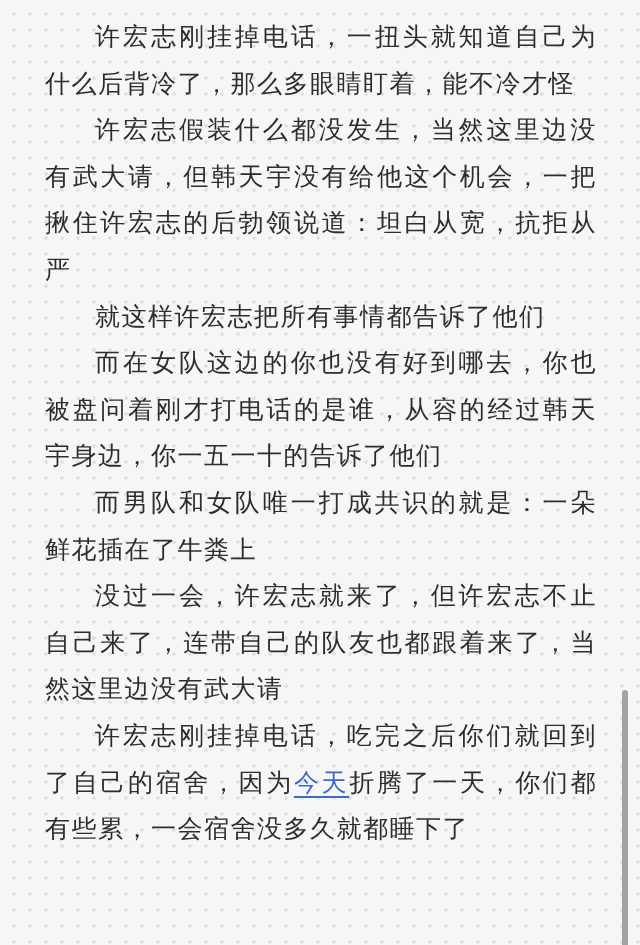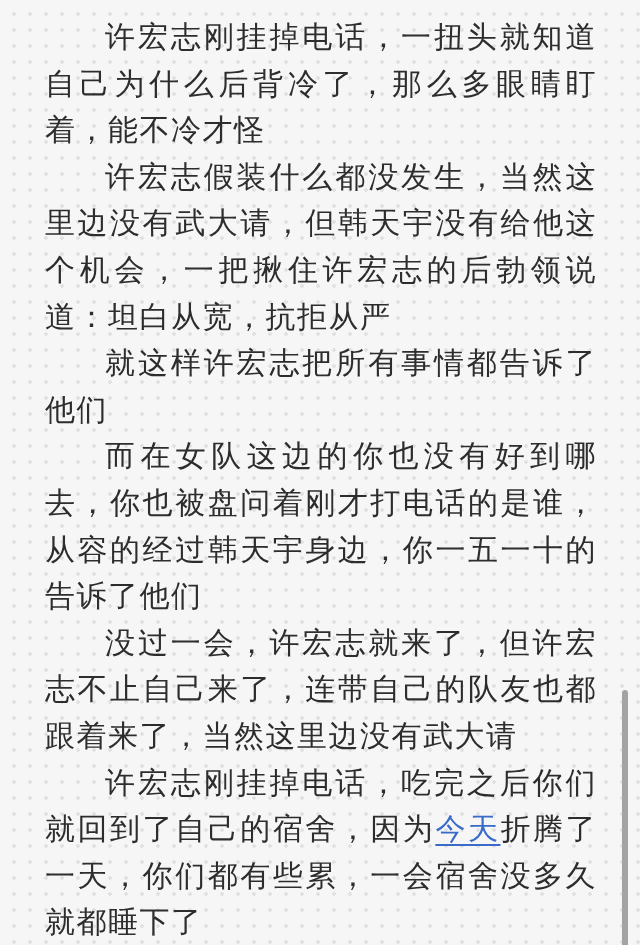--- a/index.html
+++ b/index.html
@@ -24,21 +24,21 @@
     overflow:hidden;
   }
   .content{
     position:absolute;
     left:45px;top:14px;
     width:552px;
   }
   .content p{
     margin:0;
     text-indent:2em;
-    font-size:30px;
+    font-size:25px;
     line-height:46.6px;
     letter-spacing:1.5px;
     color:var(--ink);
     word-break:break-all;
     text-align:justify;
   }
   .inline-link{
     color:var(--link);
     text-decoration:underline;
     text-decoration-color:var(--link);
@@ -58,17 +58,18 @@
 </style>
 </head>
 <body>
 
 <div class="page">
   <div class="content">
       <p><span>许宏志刚挂掉电话，一扭头就知道自己为什么后背冷了，那么多眼睛盯着，能不冷才怪</span></p>
       <p><span>许宏志假装什么都没发生，当然这里边没有武大请，但韩天宇没有给他这个机会，一把揪住许宏志的后勃领说道：坦白从宽，抗拒从严</span></p>
       <p><span>就这样许宏志把所有事情都告诉了他们</span></p>
       <p><span>而在女队这边的你也没有好到哪去，你也被盘问着刚才打电话的是谁，从容的经过韩天宇身边，你一五一十的告诉了他们</span></p>
+      <p><span>而男队和女队唯一打成共识的就是：一朵鲜花插在了牛粪上</span></p>
       <p><span>没过一会，许宏志就来了，但许宏志不止自己来了，连带自己的队友也都跟着来了，当然这里边没有武大请</span></p>
       <p><span>许宏志刚挂掉电话，吃完之后你们就回到了自己的宿舍，因为</span><a class="inline-link">今天</a><span>折腾了一天，你们都有些累，一会宿舍没多久就都睡下了</span></p>
     </div>
   <div class="scrollbar-thumb"></div>
 </div>
 
 </body></html>

